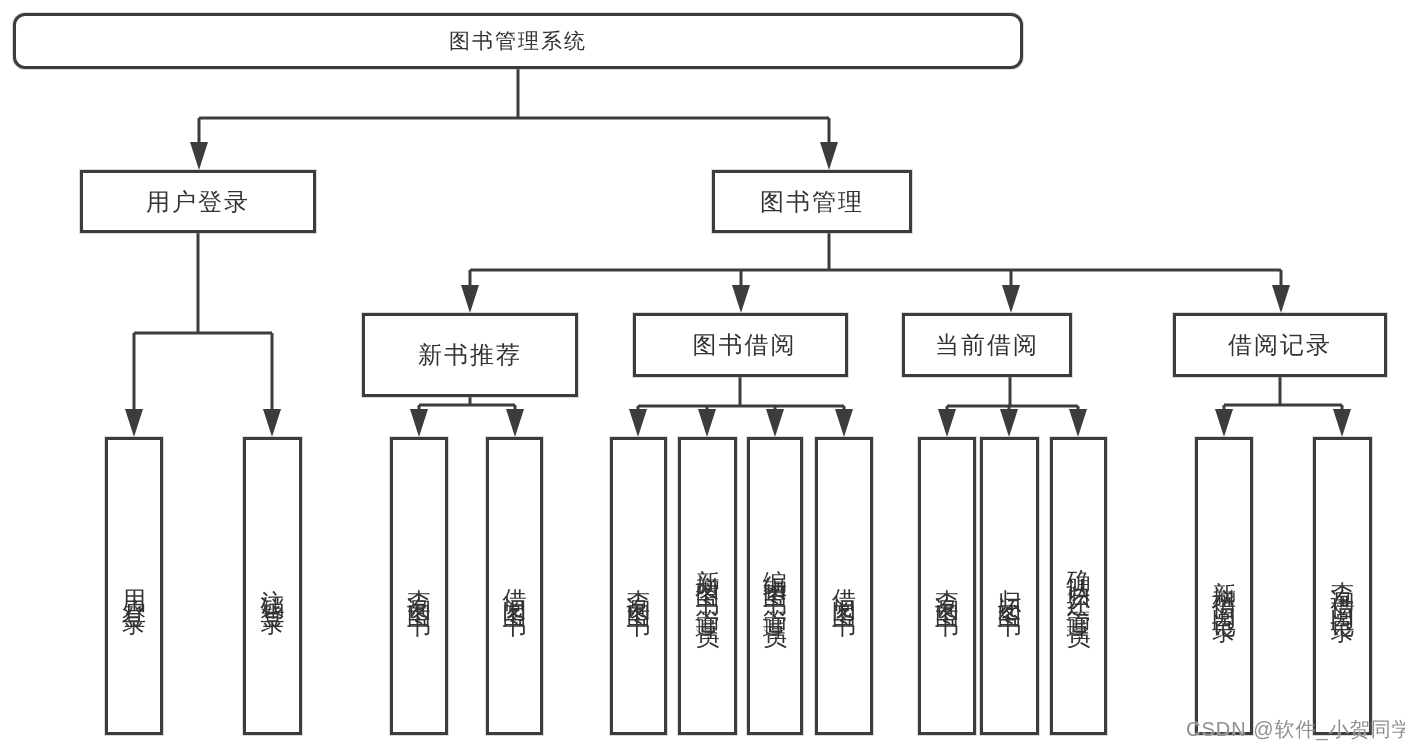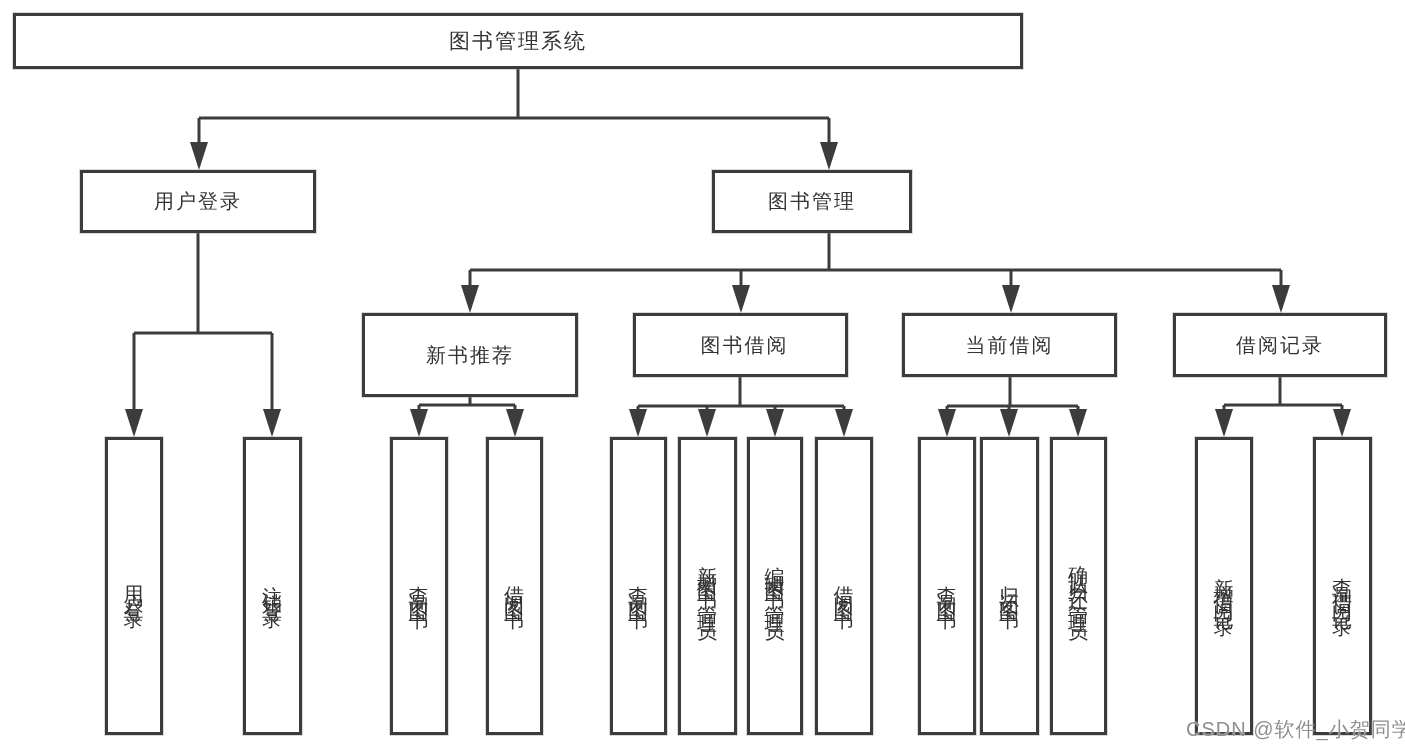--- a/index.html
+++ b/index.html
@@ -18,21 +18,21 @@
     box-sizing: border-box;
     border: 3px solid #3c3c3c;
     background: #ffffff;
     display: flex;
     align-items: center;
     justify-content: center;
     z-index: 2;
     box-shadow: 0 0 0 1px rgba(150,150,150,0.35);
   }
   .box .lbl {
-    font-size: 20px;
+    font-size: 24px;
     letter-spacing: 2px;
     color: #333333;
     white-space: nowrap;
   }
   .box.vbox .lbl {
     writing-mode: vertical-rl;
     text-orientation: mixed;
     letter-spacing: 8px;
     line-height: 1;
     white-space: normal;
@@ -88,38 +88,38 @@
       <polygon points="766,409 784,409 775,437"></polygon>
       <polygon points="835,409 853,409 844,437"></polygon>
       <polygon points="938,409 956,409 947,437"></polygon>
       <polygon points="1000,409 1018,409 1009,437"></polygon>
       <polygon points="1069,409 1087,409 1078,437"></polygon>
       <polygon points="1215,409 1233,409 1224,437"></polygon>
       <polygon points="1333,409 1351,409 1342,437"></polygon>
     </g>
   </svg>
 
-  <div class="box rootbox" style="left:13px; top:13px; width:1010px; height:56px;">
+  <div class="box rootbox" style="left:13px; top:13px; width:1010px; height:56px;border-radius:12px;">
     <span class="lbl">图书管理系统</span>
   </div>
 
   <div class="box" style="left:80px; top:170px; width:236px; height:63px;">
     <span class="lbl">用户登录</span>
   </div>
   <div class="box" style="left:712px; top:170px; width:200px; height:63px;">
     <span class="lbl">图书管理</span>
   </div>
 
   <div class="box" style="left:362px; top:313px; width:216px; height:84px;">
     <span class="lbl">新书推荐</span>
   </div>
   <div class="box" style="left:633px; top:313px; width:215px; height:64px;padding-left:8px;">
     <span class="lbl">图书借阅</span>
   </div>
-  <div class="box" style="left:902px; top:313px; width:215px; height:64px;">
+  <div class="box" style="left:902px; top:313px; width:170px; height:64px;">
     <span class="lbl">当前借阅</span>
   </div>
   <div class="box" style="left:1173px; top:313px; width:214px; height:64px;">
     <span class="lbl">借阅记录</span>
   </div>
 
   <div class="box vbox" style="left:105px; top:437px; width:58px; height:298px;">
     <span class="lbl">用户登录</span>
   </div>
   <div class="box vbox" style="left:243px; top:437px; width:59px; height:298px;">

